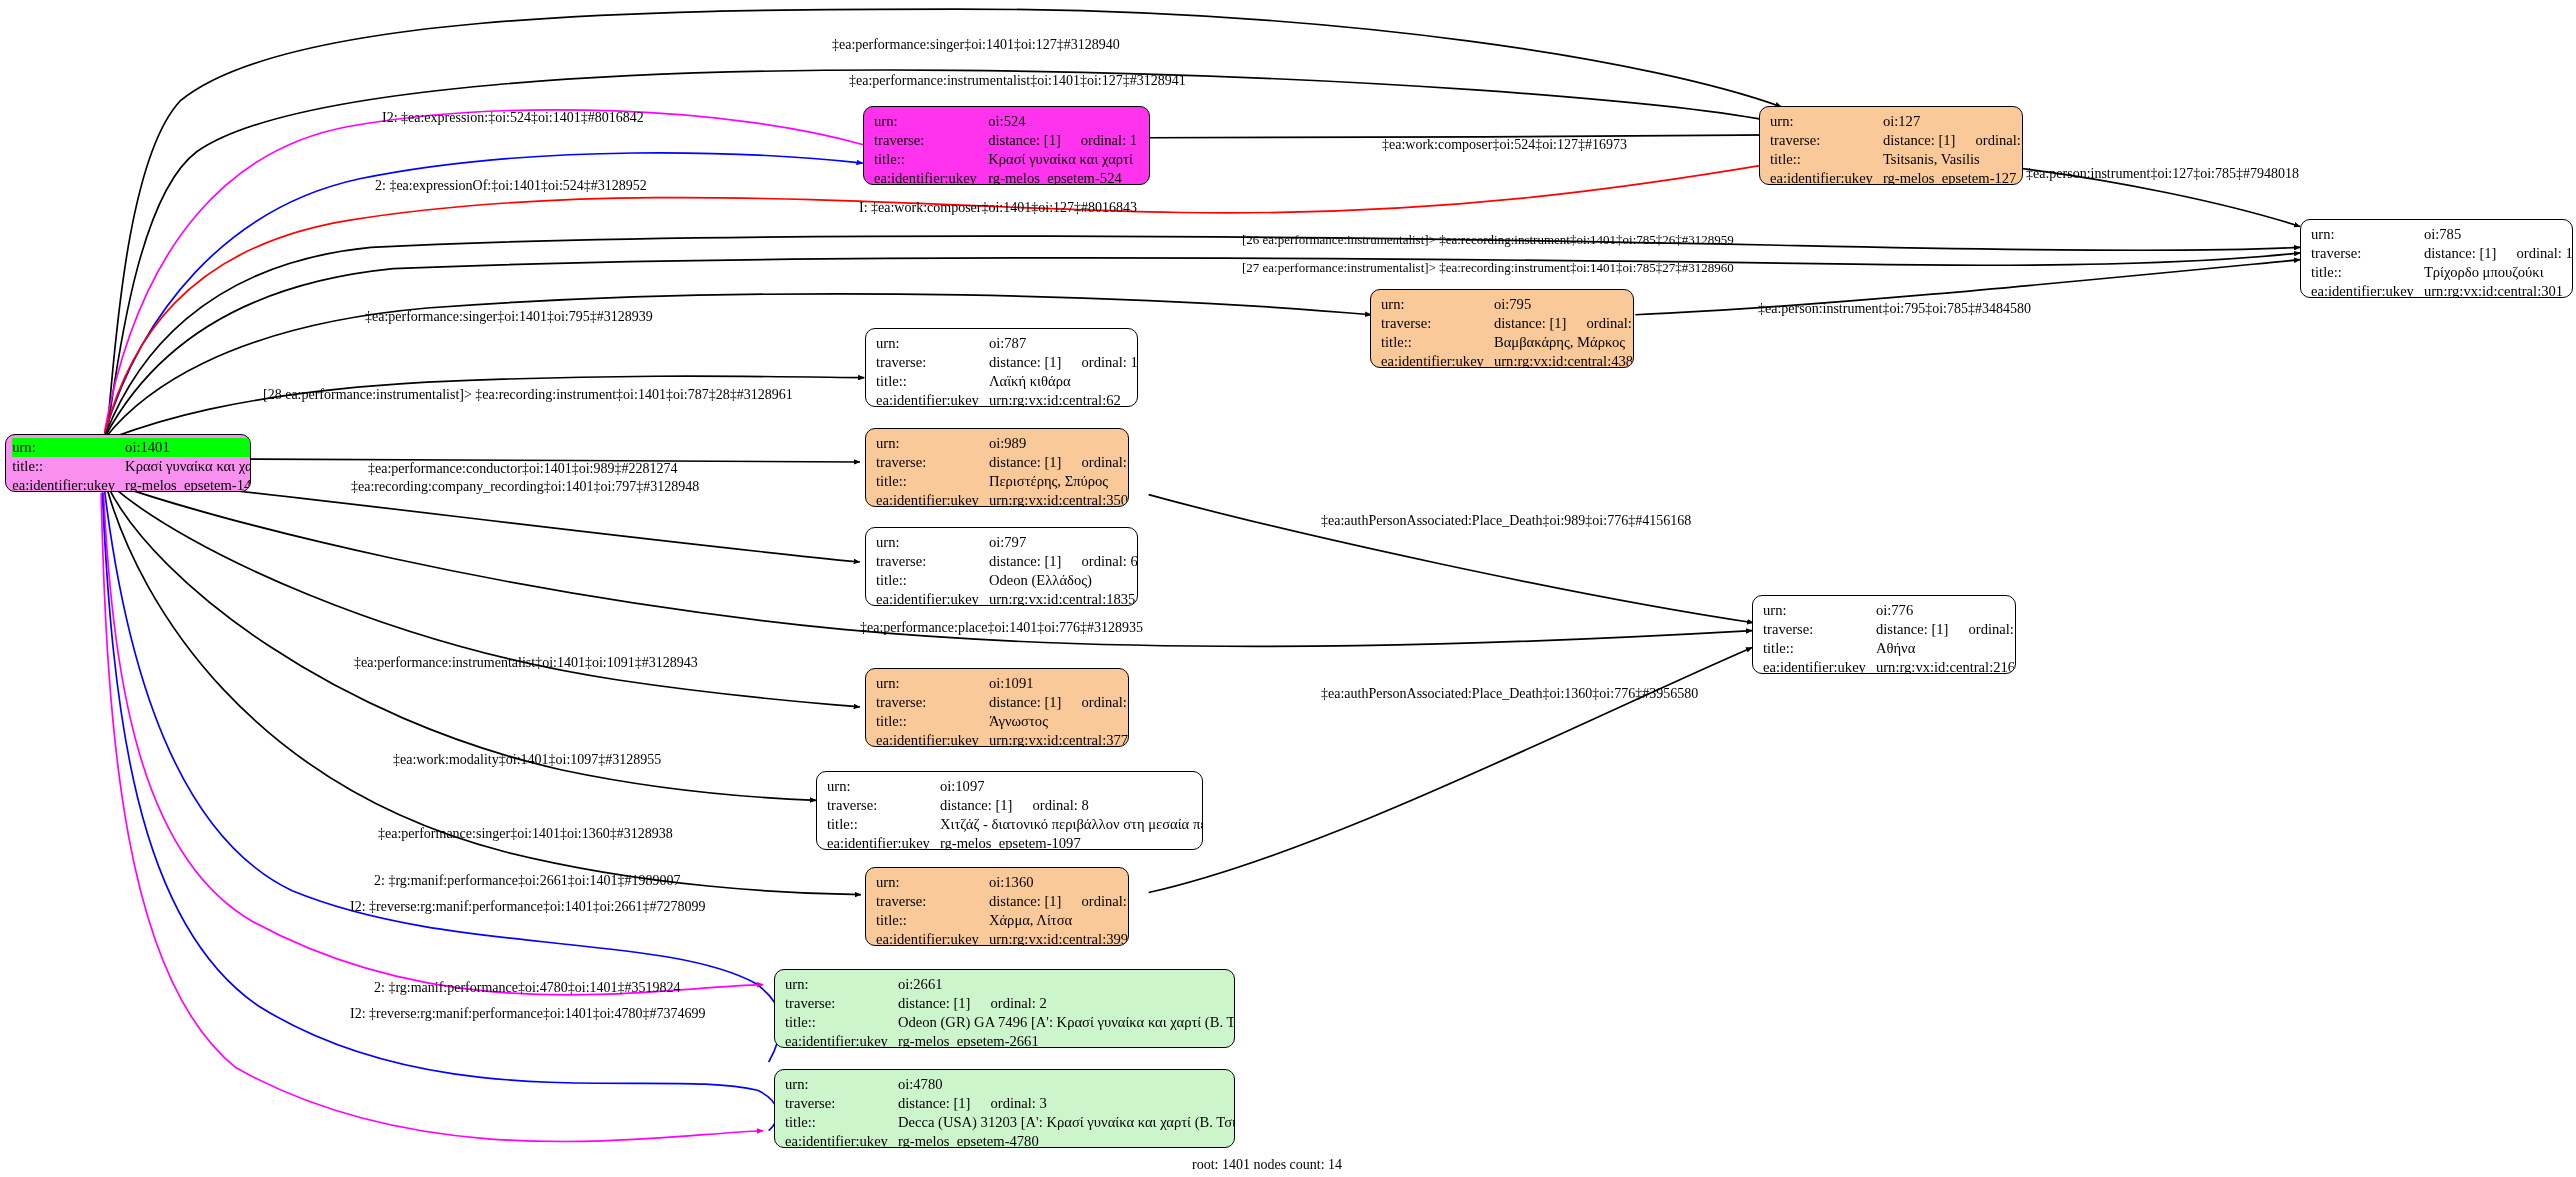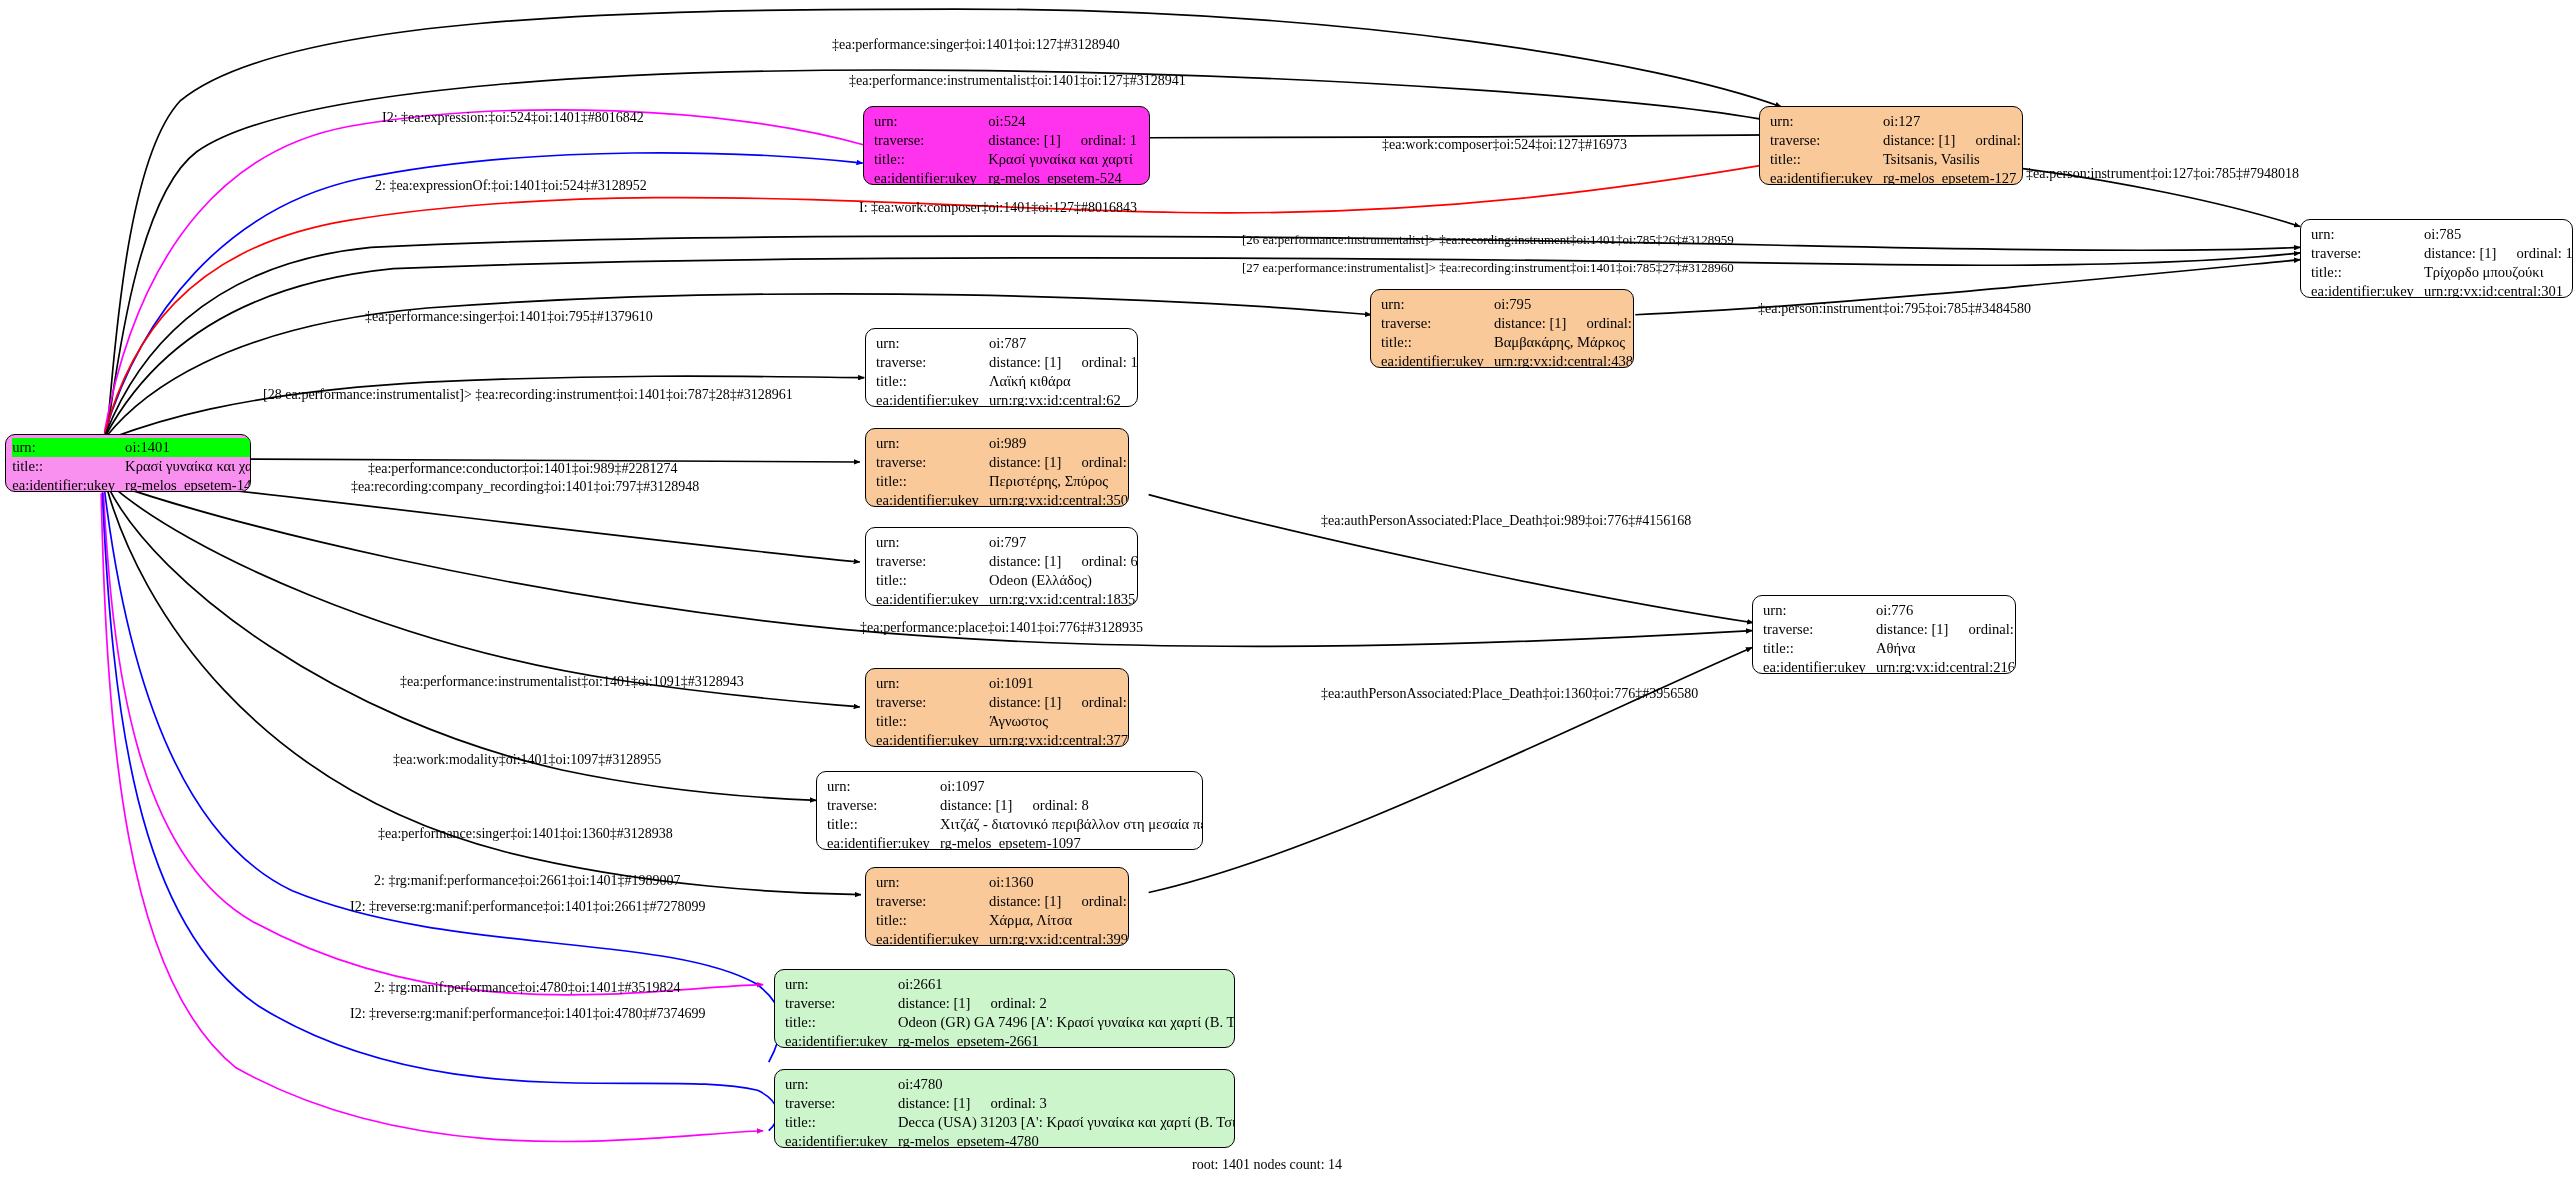--- a/index.html
+++ b/index.html
@@ -499,28 +499,28 @@
 
   <div class="edge-label" style="left:832px; top:2.2px;margin-top:36px;">‡ea:performance:singer‡oi:1401‡oi:127‡#3128940</div>
   <div class="edge-label" style="left:849px; top:74px;">‡ea:performance:instrumentalist‡oi:1401‡oi:127‡#3128941</div>
   <div class="edge-label" style="left:382px; top:111px;">I2: ‡ea:expression:‡oi:524‡oi:1401‡#8016842</div>
   <div class="edge-label" style="left:1382px; top:138px;">‡ea:work:composer‡oi:524‡oi:127‡#16973</div>
   <div class="edge-label" style="left:375px; top:179px;">2: ‡ea:expressionOf:‡oi:1401‡oi:524‡#3128952</div>
   <div class="edge-label" style="left:2026px; top:167px;">‡ea:person:instrument‡oi:127‡oi:785‡#7948018</div>
   <div class="edge-label" style="left:859px; top:201px;">I: ‡ea:work:composer‡oi:1401‡oi:127‡#8016843</div>
   <div class="edge-label" style="left:1242px; top:233px; font-size:13px;">[26 ea:performance:instrumentalist]&gt; ‡ea:recording:instrument‡oi:1401‡oi:785‡26‡#3128959</div>
   <div class="edge-label" style="left:1242px; top:261px; font-size:13px;">[27 ea:performance:instrumentalist]&gt; ‡ea:recording:instrument‡oi:1401‡oi:785‡27‡#3128960</div>
-  <div class="edge-label" style="left:365px; top:310px;">‡ea:performance:singer‡oi:1401‡oi:795‡#1379610</div>
+  <div class="edge-label" style="left:365px; top:310px;">‡ea:performance:singer‡oi:1401‡oi:795‡#3128939</div>
   <div class="edge-label" style="left:1758px; top:302px;">‡ea:person:instrument‡oi:795‡oi:785‡#3484580</div>
   <div class="edge-label" style="left:263px; top:388px;">[28 ea:performance:instrumentalist]&gt; ‡ea:recording:instrument‡oi:1401‡oi:787‡28‡#3128961</div>
   <div class="edge-label" style="left:368px; top:462px;">‡ea:performance:conductor‡oi:1401‡oi:989‡#2281274</div>
   <div class="edge-label" style="left:351px; top:480px;">‡ea:recording:company_recording‡oi:1401‡oi:797‡#3128948</div>
   <div class="edge-label" style="left:1321px; top:514px;">‡ea:authPersonAssociated:Place_Death‡oi:989‡oi:776‡#4156168</div>
   <div class="edge-label" style="left:860px; top:621px;">‡ea:performance:place‡oi:1401‡oi:776‡#3128935</div>
-  <div class="edge-label" style="left:354px; top:675px;margin-left:46px;">‡ea:performance:instrumentalist‡oi:1401‡oi:1091‡#3128943</div>
+  <div class="edge-label" style="left:354px; top:656px;">‡ea:performance:instrumentalist‡oi:1401‡oi:1091‡#3128943</div>
   <div class="edge-label" style="left:1321px; top:687px;">‡ea:authPersonAssociated:Place_Death‡oi:1360‡oi:776‡#3956580</div>
   <div class="edge-label" style="left:393px; top:753px;">‡ea:work:modality‡oi:1401‡oi:1097‡#3128955</div>
   <div class="edge-label" style="left:378px; top:827px;">‡ea:performance:singer‡oi:1401‡oi:1360‡#3128938</div>
   <div class="edge-label" style="left:374px; top:874px;">2: ‡rg:manif:performance‡oi:2661‡oi:1401‡#1989007</div>
   <div class="edge-label" style="left:350px; top:900px;">I2: ‡reverse:rg:manif:performance‡oi:1401‡oi:2661‡#7278099</div>
   <div class="edge-label" style="left:374px; top:981px;">2: ‡rg:manif:performance‡oi:4780‡oi:1401‡#3519824</div>
   <div class="edge-label" style="left:350px; top:1007px;">I2: ‡reverse:rg:manif:performance‡oi:1401‡oi:4780‡#7374699</div>
 
   <div class="footer-label" style="left:1192px; top:1157px;font-family:Liberation Serif, serif;">root: 1401 nodes count: 14</div>
 

